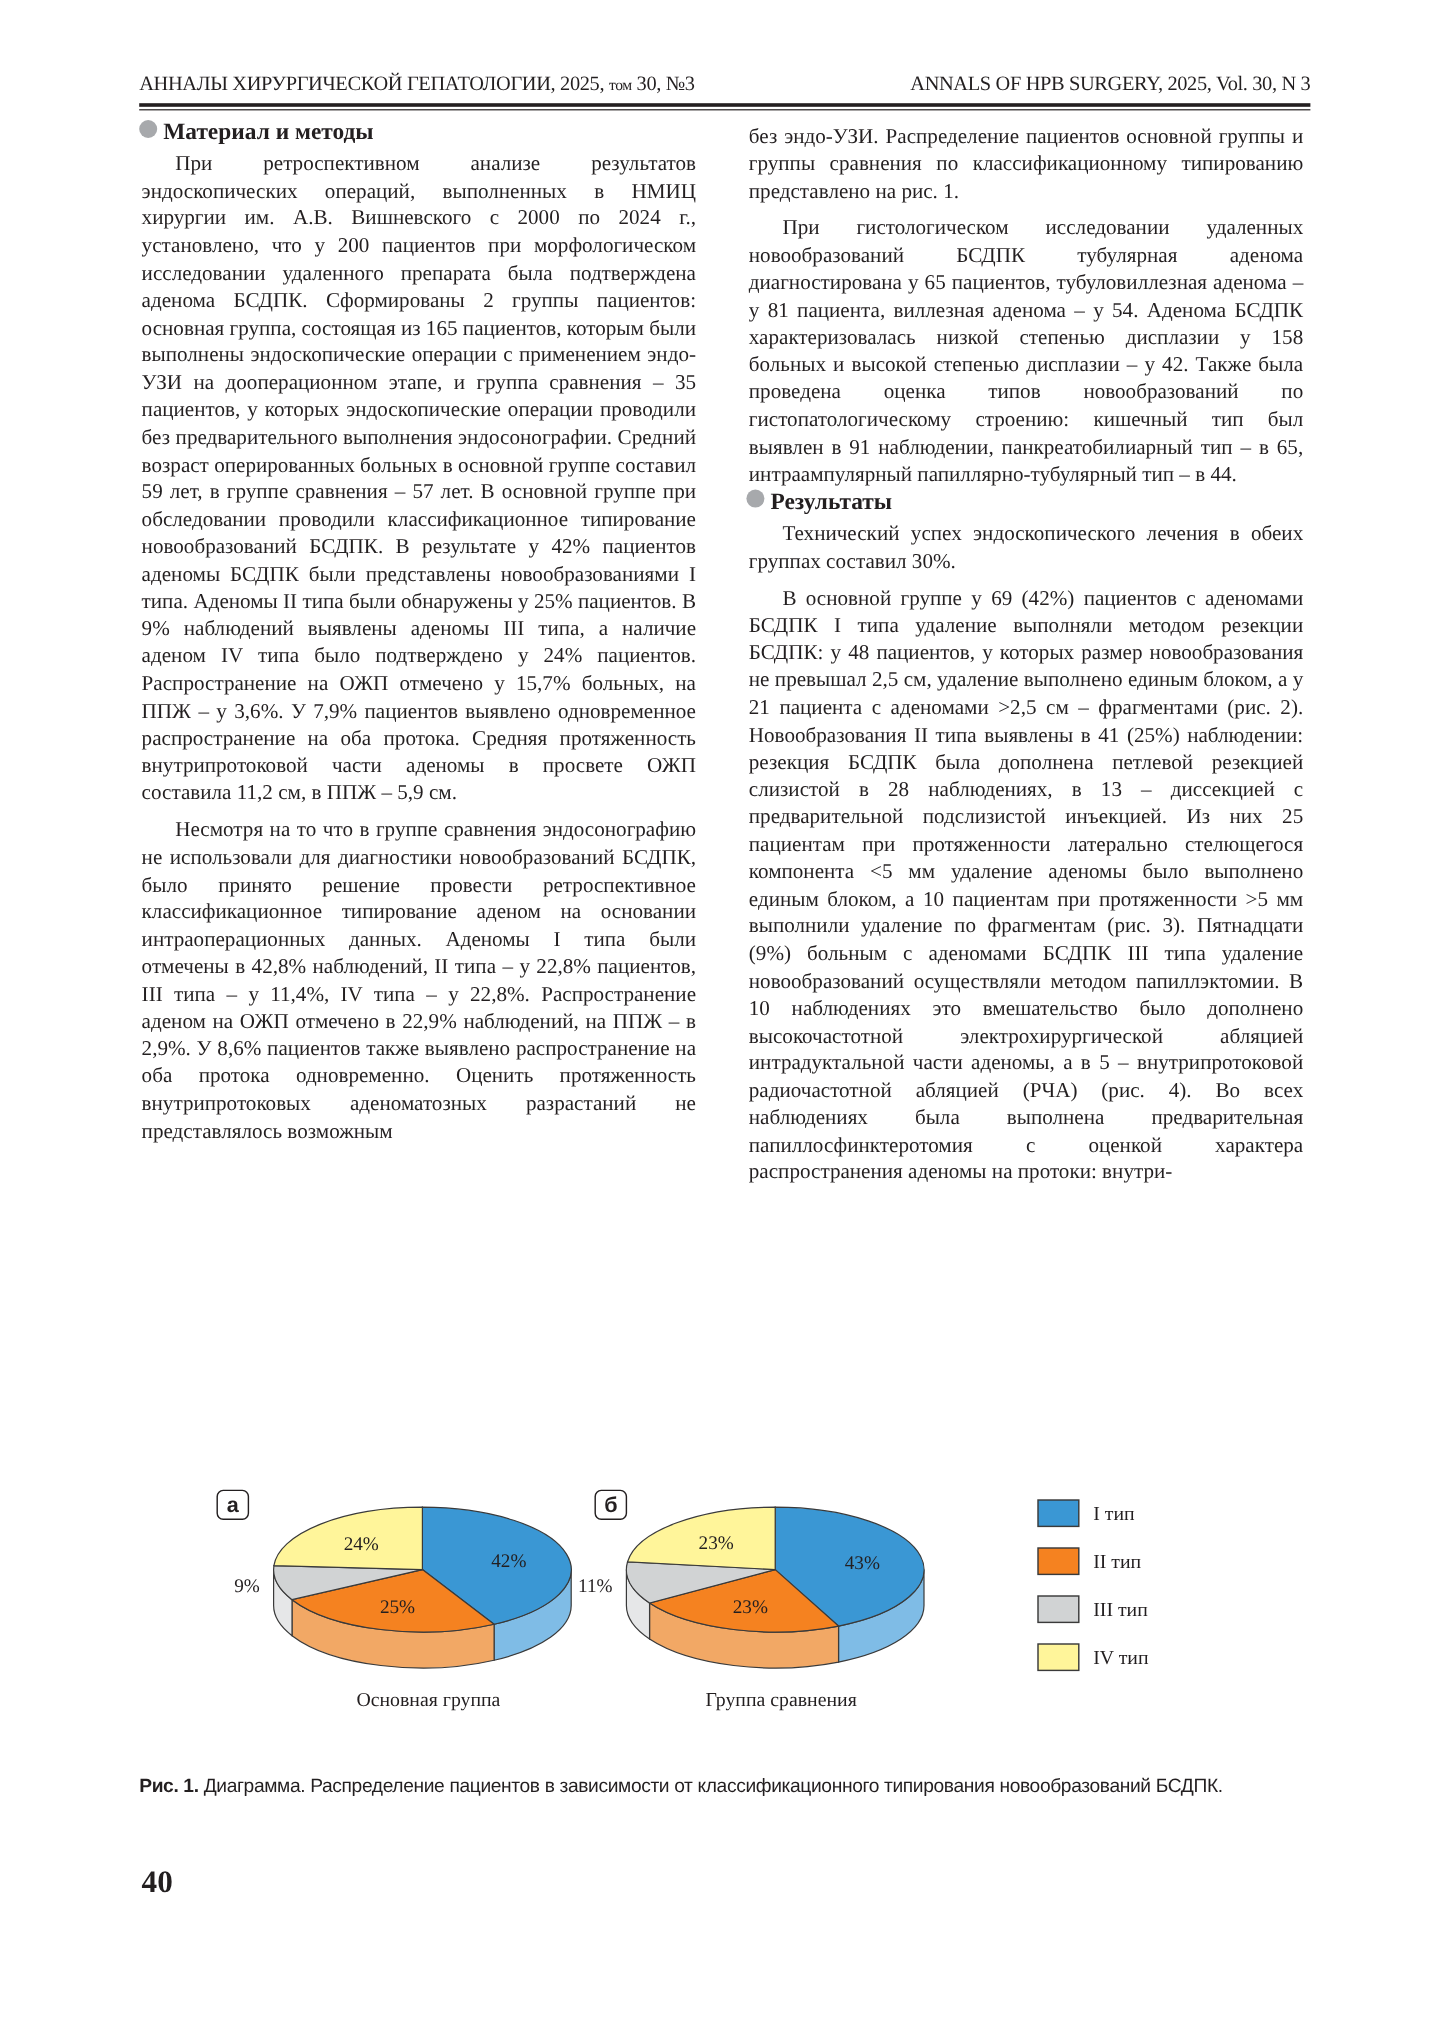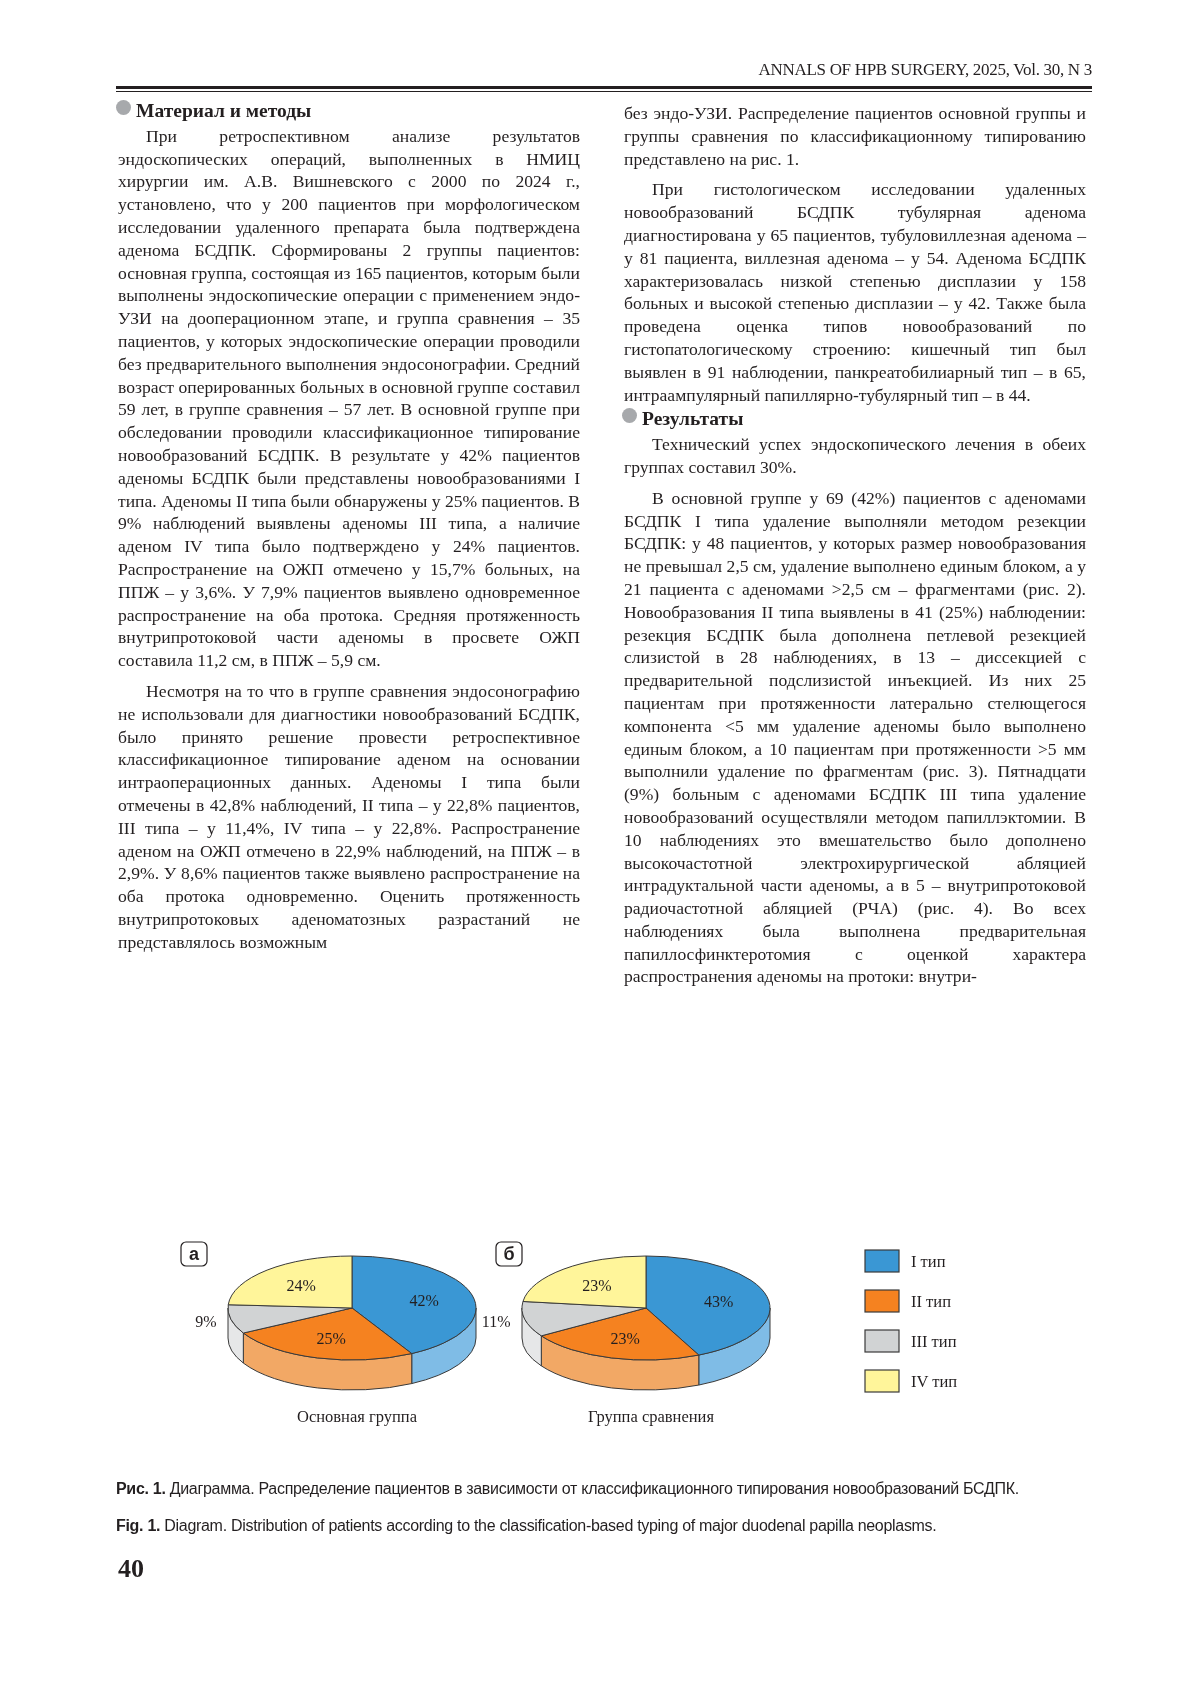--- a/index.html
+++ b/index.html
@@ -29,20 +29,21 @@
                  font-family: "Liberation Sans", "DejaVu Sans", sans-serif; letter-spacing: -0.3px; }
   .fig-caption p { margin: 16px 0 6px 0; }
   .fig-caption b { font-weight: bold; }
   .page-num { position: absolute; left: 118px; top: 1554px; font-size: 26px; font-weight: bold; }
   svg text { font-family: "Liberation Serif", "DejaVu Serif", serif; }
 </style>
 </head>
 <body>
 
 <div class="header">
+  <span class="left"><span>АННАЛЫ ХИРУРГИЧЕСКОЙ ГЕПАТОЛОГИИ, 2025, </span><span class="small">том</span><span> 30, №3</span></span>
   <span class="right">ANNALS OF HPB SURGERY, 2025, Vol. 30, N 3</span>
 </div>
 <div class="rule"></div>
 <div class="rule2"></div>
 
 <div class="col left">
   <div class="section-title">
     <span class="bullet"></span>
     <span>Материал и методы</span>
   </div>
@@ -103,16 +104,15 @@
         <rect x="749" y="90" width="34" height="22" fill="#d1d3d4" stroke="#3a3a3a" stroke-width="1.2"></rect>
         <text x="795" y="107" font-size="16.5" fill="#231f20">III тип</text>
         <rect x="749" y="130" width="34" height="22" fill="#fff59a" stroke="#3a3a3a" stroke-width="1.2"></rect>
         <text x="795" y="147" font-size="16.5" fill="#231f20">IV тип</text>
       </g>
     </svg>
 </div>
 
 <div class="fig-caption">
   <p><b>Рис. 1.</b><span> Диаграмма. Распределение пациентов в зависимости от классификационного типирования новообразований БСДПК.</span></p>
-  <p><b>Fig. 1.</b><span> Diagram. Distribution of patients according to the classification-based typing of major duodenal papilla neoplasms.</span></p>
 </div>
 
 <div class="page-num">40</div>
 
 </body></html>

